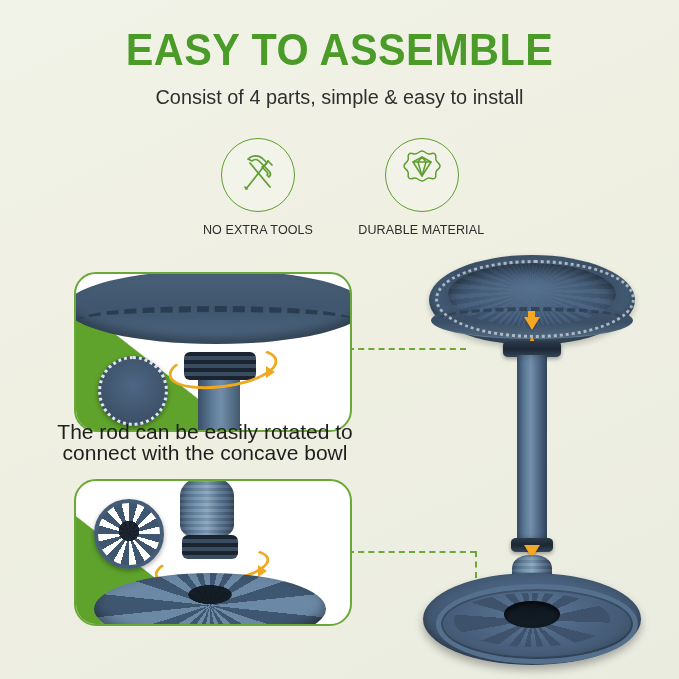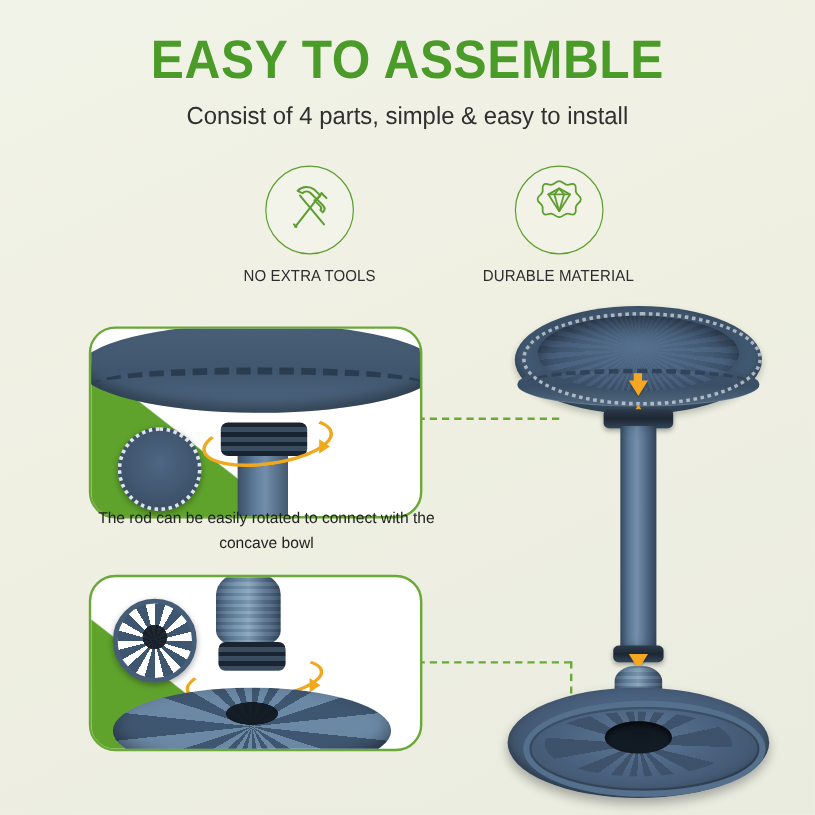--- a/index.html
+++ b/index.html
@@ -31,21 +31,21 @@
     font-size:20.5px;line-height:26px;
     color:#2f2f2f;
     transform:scaleX(.97);
   }
 
   
   .features{
     position:absolute;top:138px;left:0;right:0;
     display:flex;justify-content:center;gap:38px;
   }
-  .feature{width:126px;display:flex;flex-direction:column;align-items:center;margin-left:44px;}
+  .feature{width:126px;display:flex;flex-direction:column;align-items:center;}
   .fcircle{
     width:72px;height:72px;border-radius:50%;
     border:1.6px solid #5e9e30;
     display:flex;align-items:center;justify-content:center;
     background:rgba(255,255,255,.18);
   }
   .flabel{
     margin-top:10px;
     font-size:13.2px;letter-spacing:.1px;
     color:#2d2d2d;white-space:nowrap;
@@ -65,23 +65,23 @@
 
   .panel-green-wedge{
     position:absolute;left:0;bottom:0;width:100%;height:100%;
     background:linear-gradient(38deg,#5fa32c 0%,#5fa32c 34%,transparent 34.4%);
   }
   #panel-bottom .panel-green-wedge{
     background:linear-gradient(215deg,transparent 0%,transparent 62%,#5fa32c 62.4%,#5fa32c 100%);
   }
 
   .caption{
-    position:absolute;left:72px;width:300px;
+    position:absolute;left:55px;width:300px;
     text-align:center;
-    font-size:13px;line-height:21px;
+    font-size:21px;line-height:21px;
     color:#1f1f1f;
   }
   #caption-top{top:421px;}
   #caption-bottom{top:620px;}
 
   
   .dash-h{
     position:absolute;height:0;
     border-top:2px dashed #6aa838;
   }

